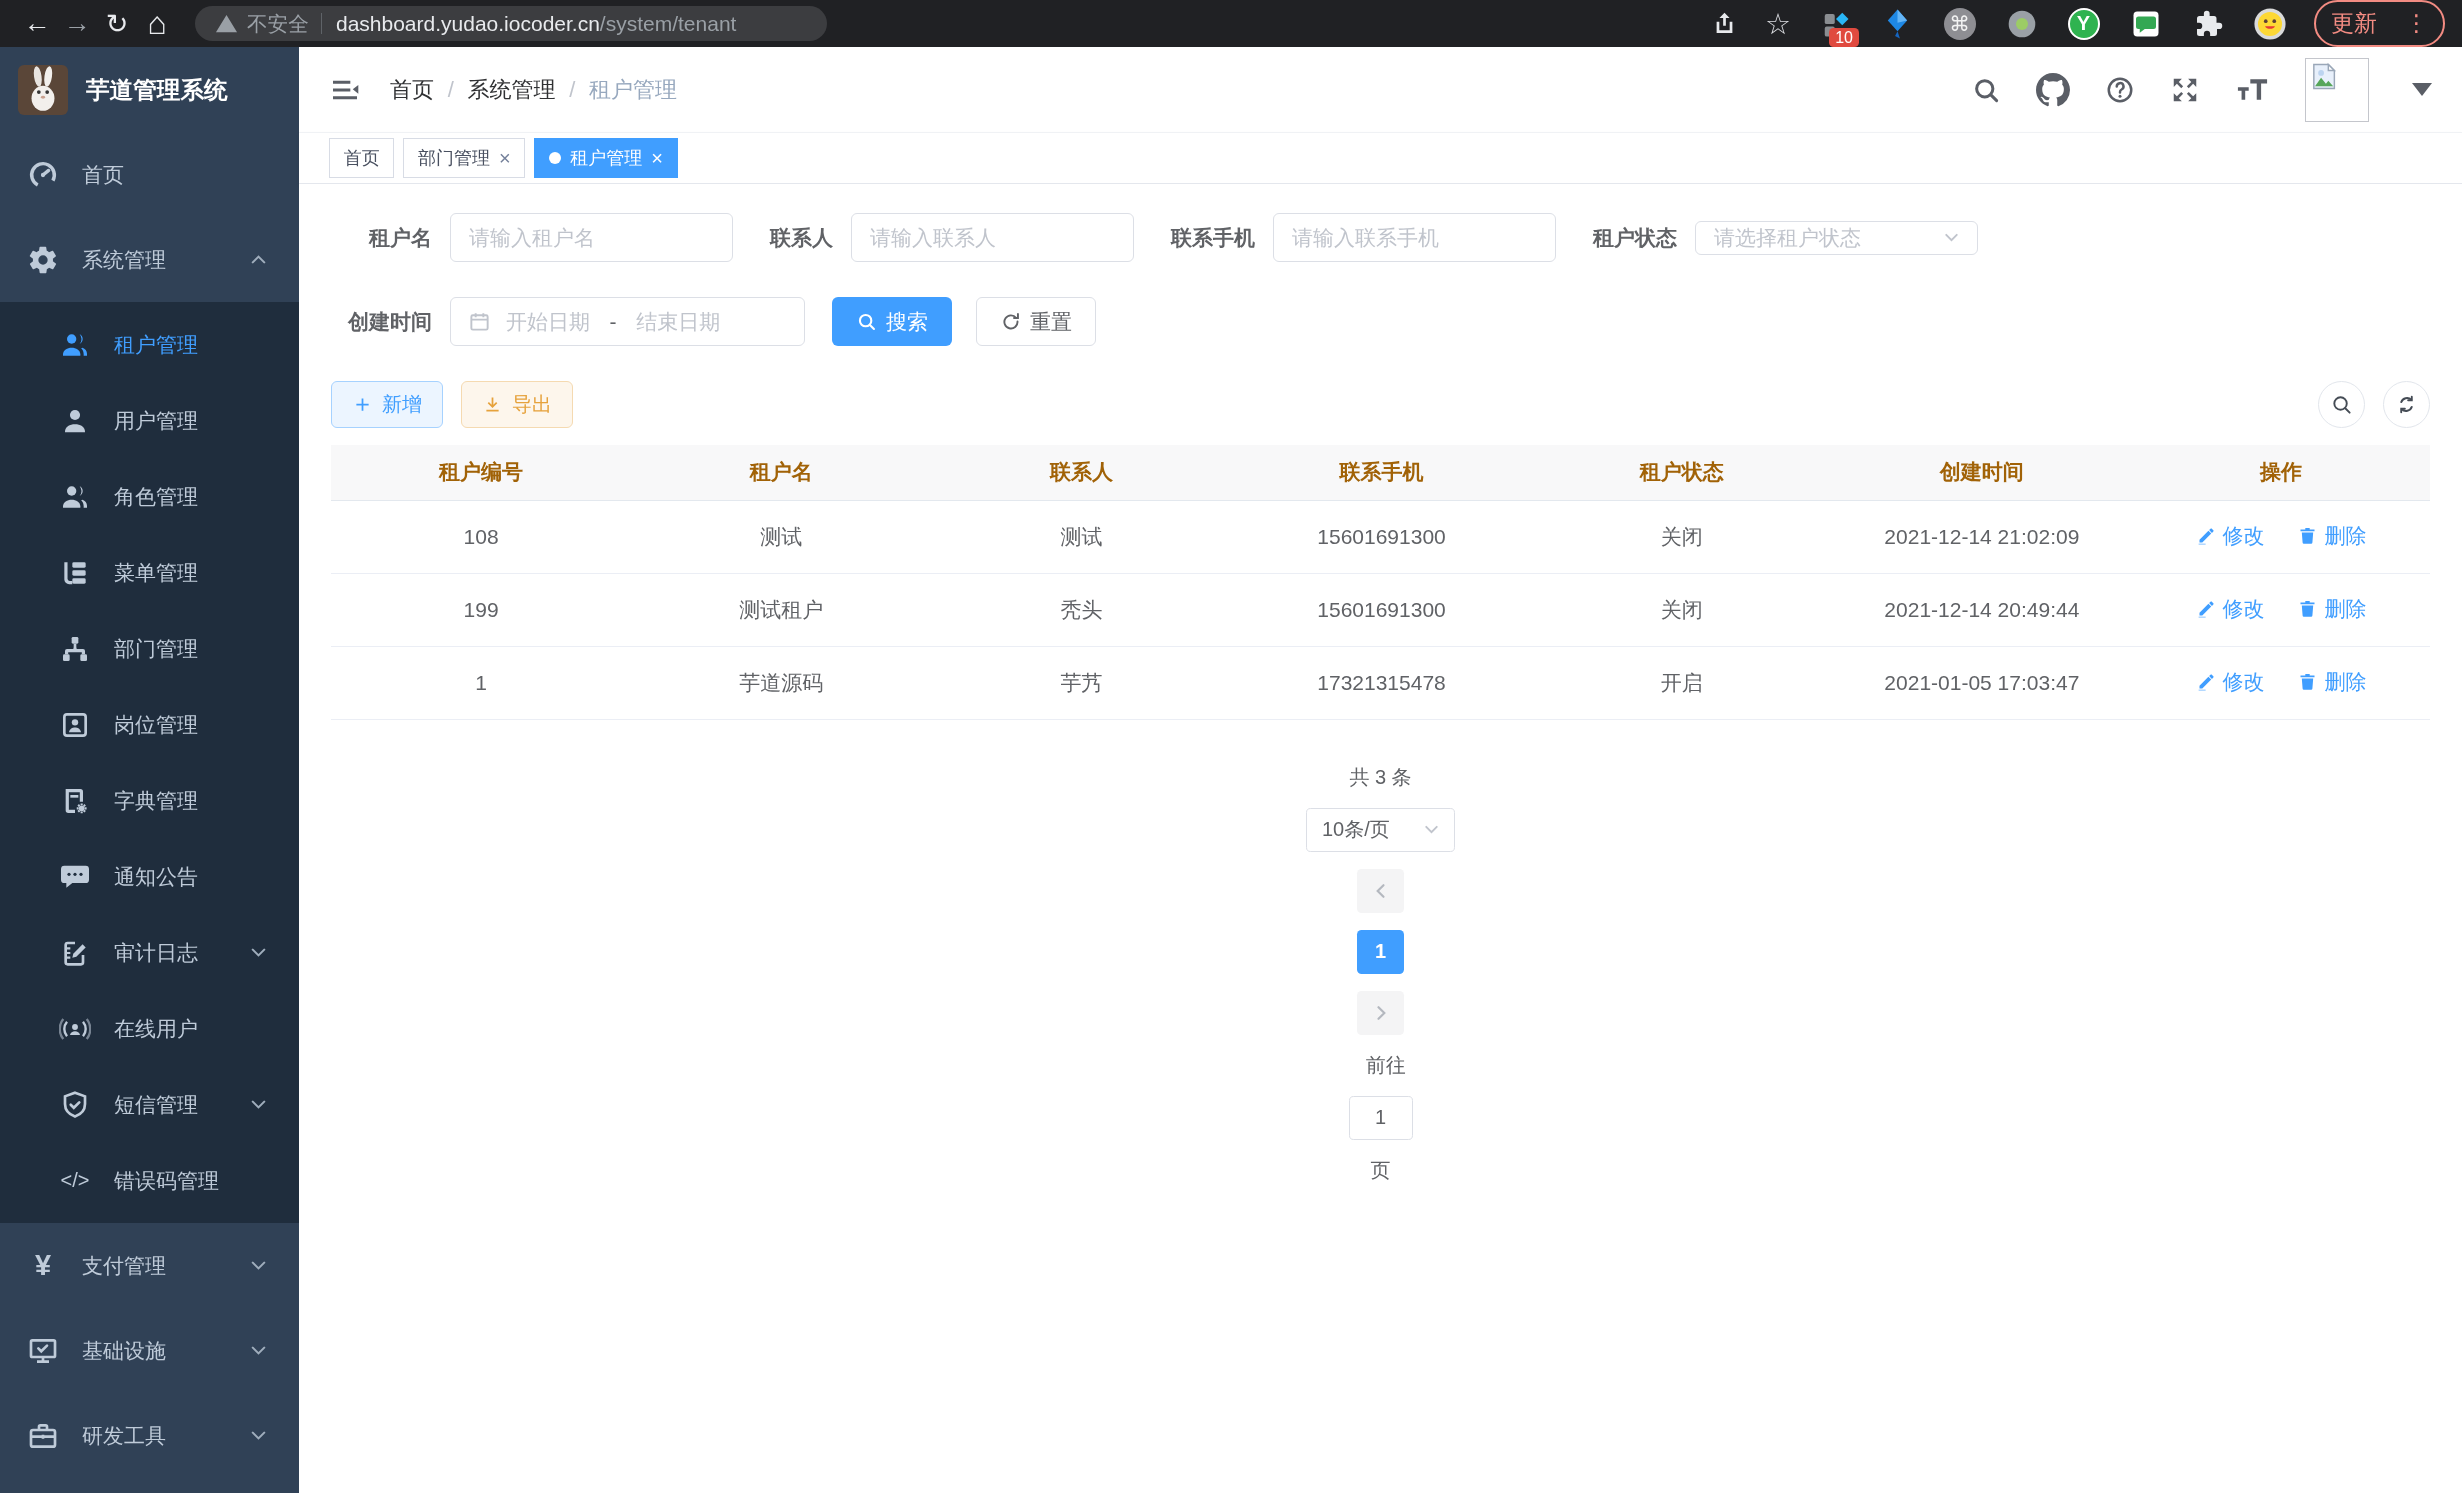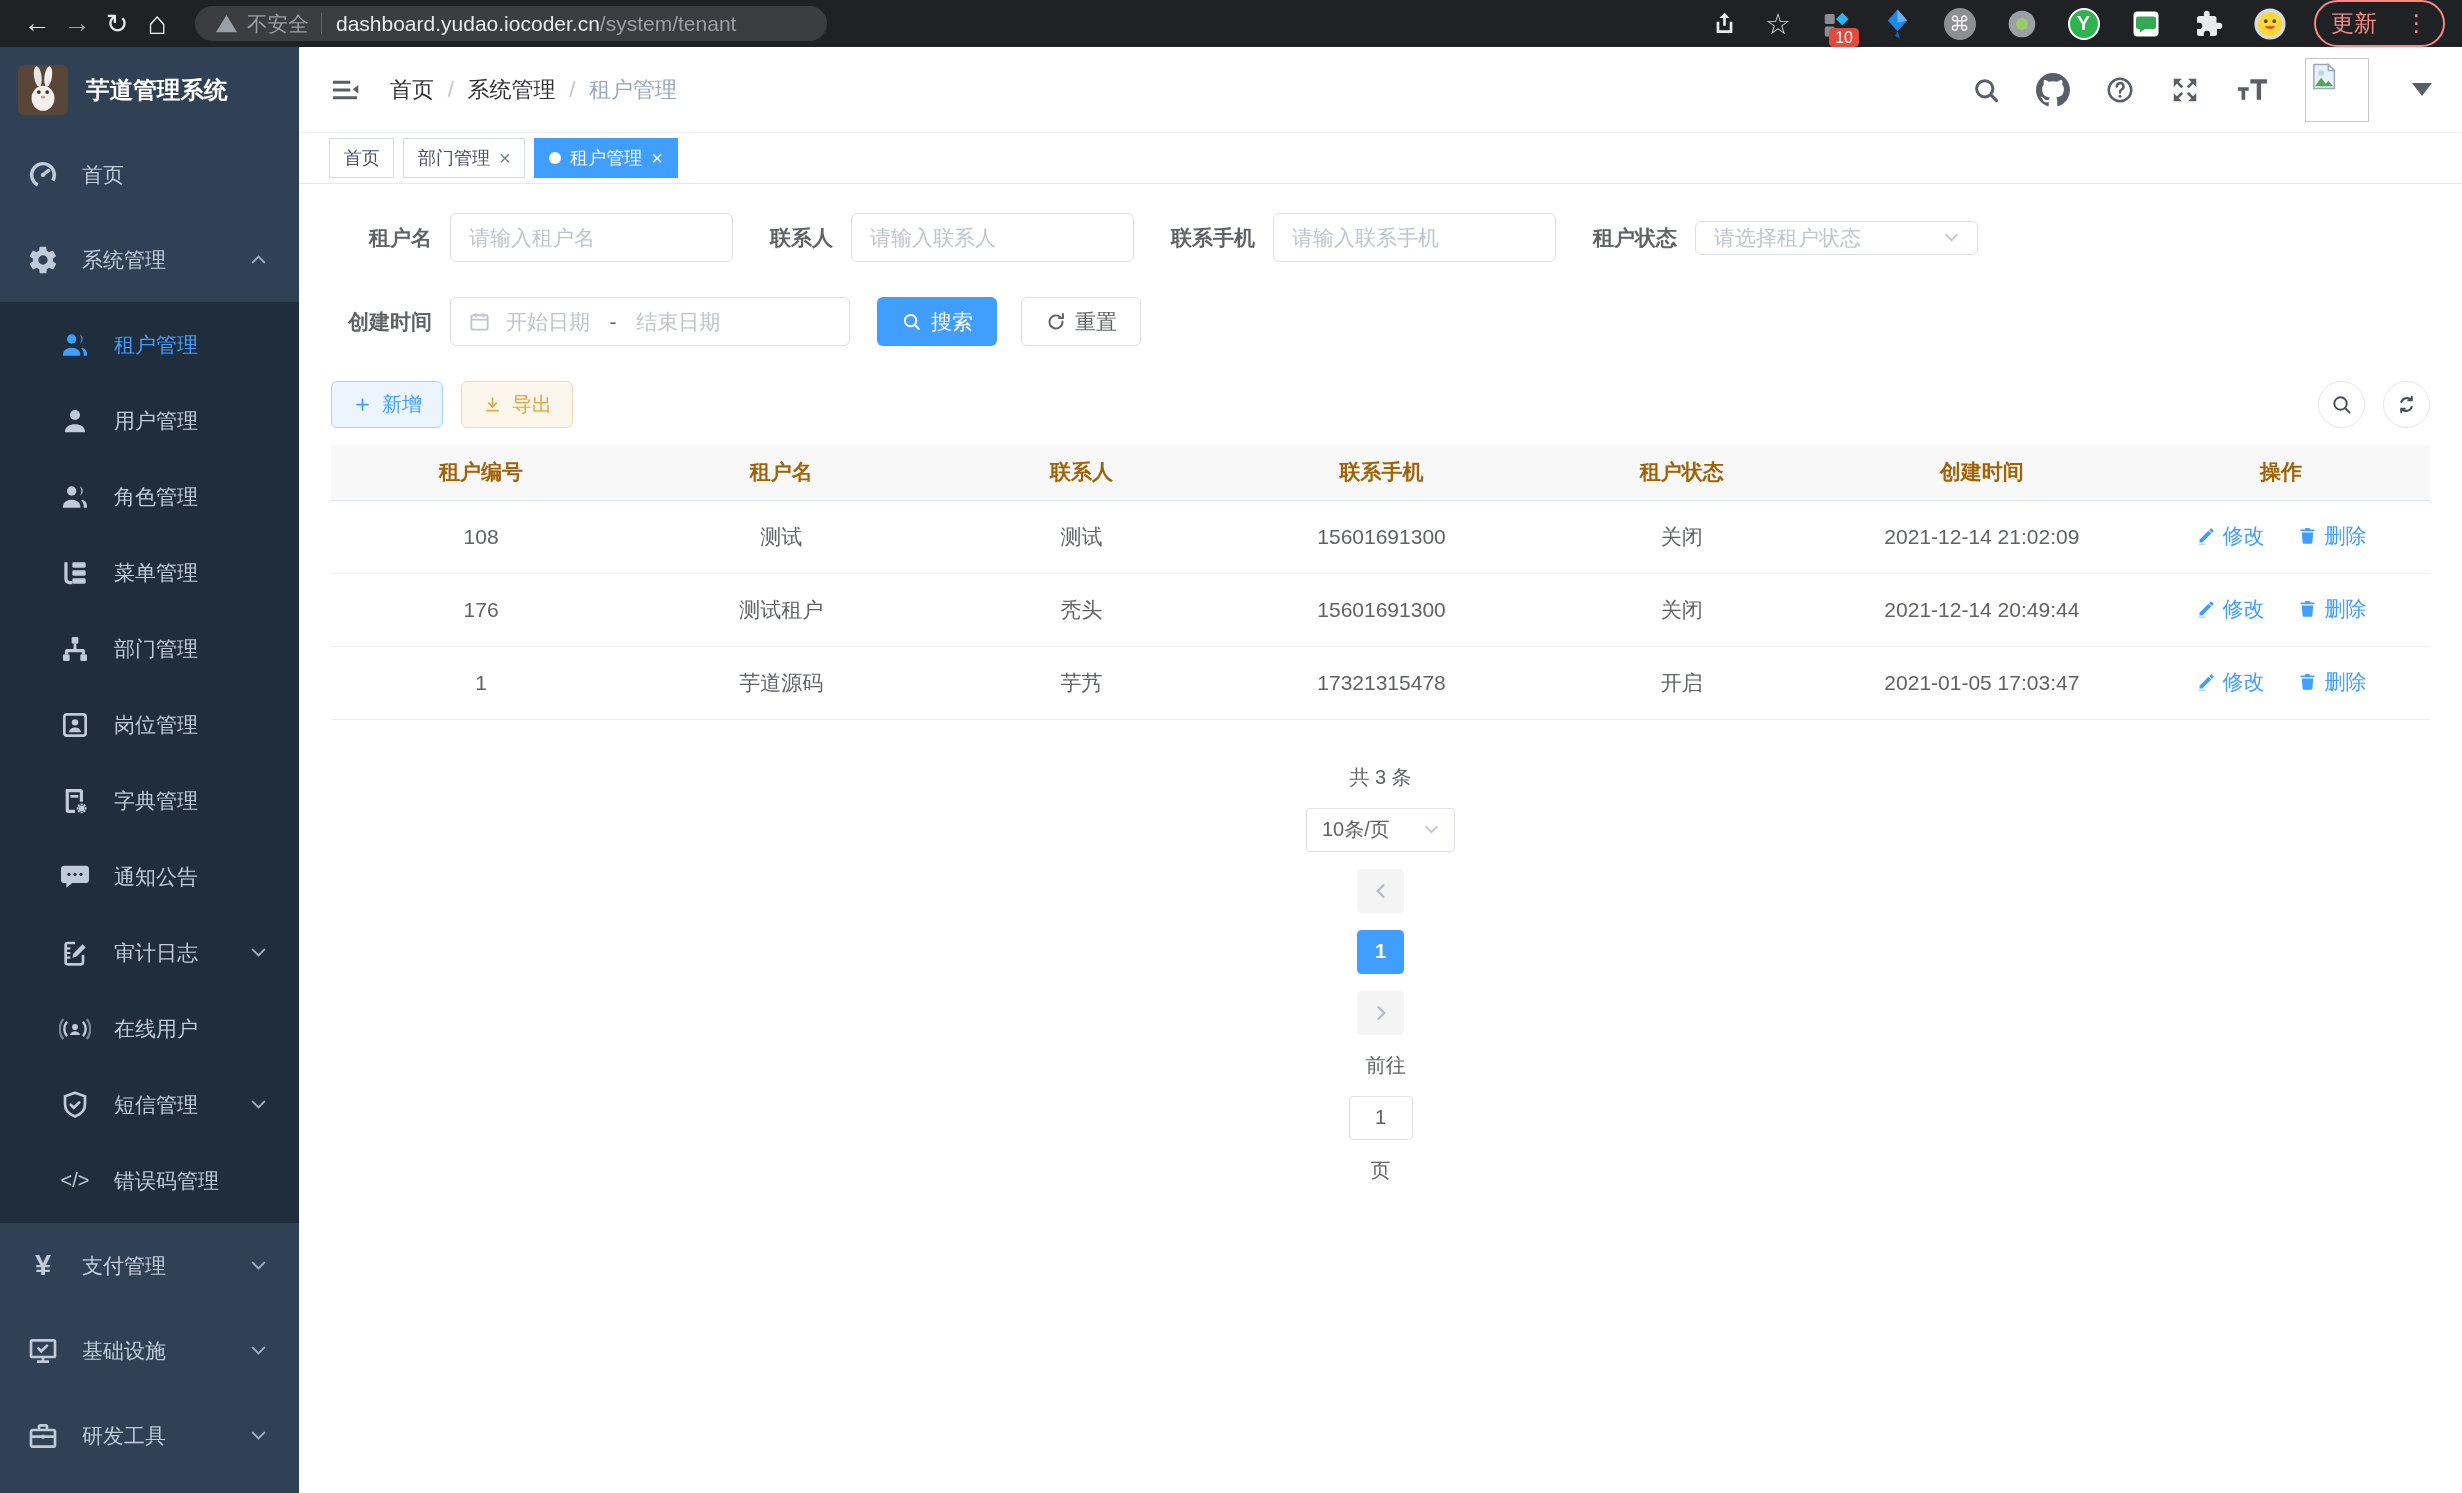--- a/index.html
+++ b/index.html
@@ -76,21 +76,21 @@
   .f-item { display:flex; align-items:center; margin-right:37px; }
   .f-label { font-size:21px; font-weight:700; color:#606266; margin-right:18px; white-space:nowrap; }
   .f-label.w4 { min-width:101px; text-align:right; }
   .txt-input { width:283px; height:49px; border:1.5px solid #dcdfe6; border-radius:6px; padding:0 18px;
                font-size:21px; color:#606266; outline:none; font-family:inherit; }
   .txt-input::placeholder { color:#c0c4cc; }
   .select-box { width:283px; height:34px; border:1.5px solid #dcdfe6; border-radius:6px; padding:0 15px 0 18px;
                 display:flex; align-items:center; justify-content:space-between; cursor:pointer; }
   .select-placeholder { font-size:21px; color:#c0c4cc; }
   .sel-chev { width:21px; height:21px; color:#c0c4cc; }
-  .date-range { width:400px; height:49px; border:1.5px solid #dcdfe6; border-radius:6px; display:flex;
+  .date-range { width:355px; height:49px; border:1.5px solid #dcdfe6; border-radius:6px; display:flex;
                 align-items:center; padding:0 17px; gap:15px; cursor:pointer; }
   .cal-ic { width:23px; height:23px; color:#c0c4cc; flex-shrink:0; }
   .date-ph { font-size:21px; color:#c0c4cc; }
   .date-sep { font-size:21px; color:#606266; padding:0 4.6px; }
 
   .btn { height:49px; border-radius:6px; display:inline-flex; align-items:center; gap:9px;
          padding:0 23px; font-size:21px; cursor:pointer; border:1.5px solid transparent; }
   .btn .b-ic { width:21px; height:21px; }
   .btn-search { background:#409eff; color:#fff; margin-left:27px; }
   .btn-reset { background:#fff; border-color:#dcdfe6; color:#606266; margin-left:24px; }
@@ -572,21 +572,21 @@
               </span>
               <span class="action-link">
                 <svg viewBox="0 0 24 24" fill="currentColor">
                     <path d="M9.5 3.5h5V5H20v2H4V5h5.5zM5.5 8.5h13l-.9 11.6a1.5 1.5 0 0 1-1.5 1.4H7.9a1.5 1.5 0 0 1-1.5-1.4z"></path>
                   </svg>
                 <span>删除</span>
               </span>
             </td>
           </tr>
           <tr>
-            <td>176</td>
+            <td>199</td>
             <td>测试租户</td>
             <td>秃头</td>
             <td>15601691300</td>
             <td>关闭</td>
             <td>2021-12-14 20:49:44</td>
             <td>
               <span class="action-link">
                 <svg viewBox="0 0 24 24" fill="currentColor">
                     <path d="M4 16.8V20h3.2L17.4 9.8l-3.2-3.2zM19.8 7.4a1 1 0 0 0 0-1.4l-1.8-1.8a1 1 0 0 0-1.4 0l-1.6 1.6 3.2 3.2z"></path>
                     <path d="M3 21.2h8v1.4H3z" opacity=".5"></path>

